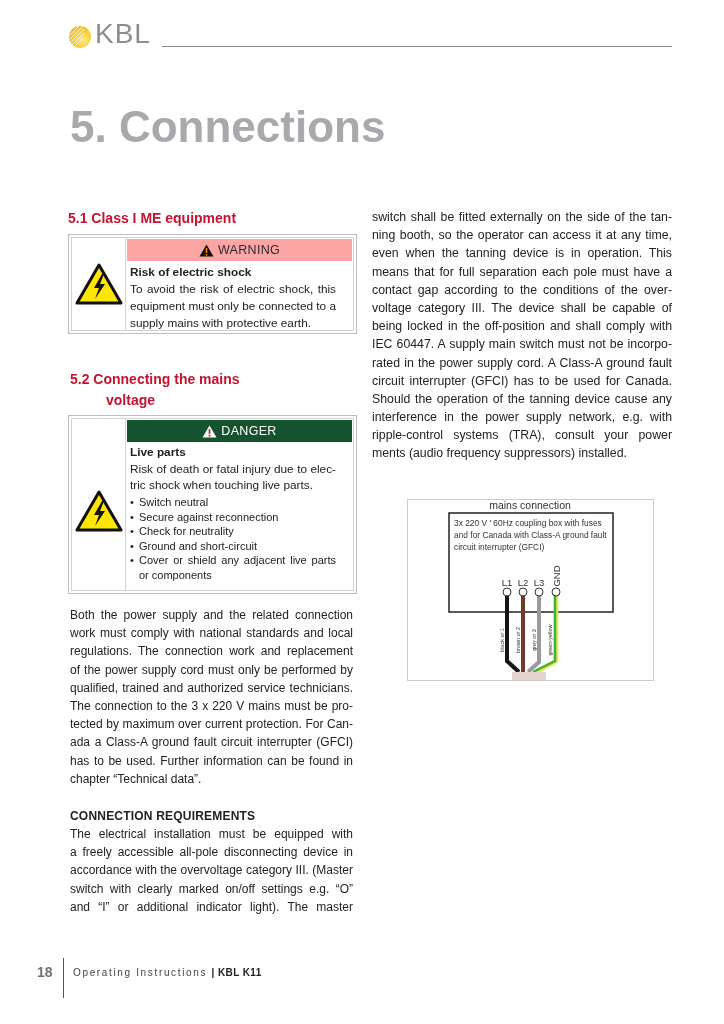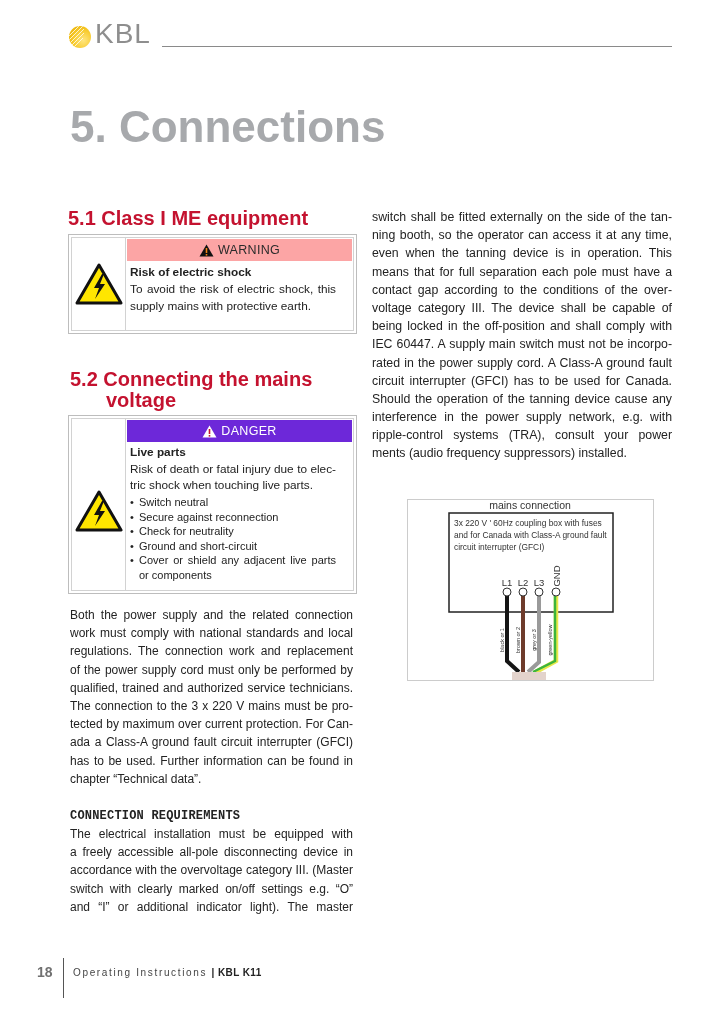--- a/index.html
+++ b/index.html
@@ -9,39 +9,39 @@
     font-family:"Liberation Sans", sans-serif;
   }
   .abs { position:absolute; }
 
   
   .logo-text { left:95px; top:18px; font-size:28px; line-height:32px; color:#8e8e8e; letter-spacing:1px; }
   .header-rule { left:162px; top:46px; width:510px; height:1px; background:#8a8a8a; }
 
   .page-title { left:70px; top:102px; font-size:44px; line-height:50px; font-weight:bold; color:#a7a9ac; white-space:nowrap; }
 
-  .sec-heading { font-size:20px; line-height:21px; font-weight:bold; color:#c4122f; white-space:nowrap; }
+  .sec-heading { font-size:14px; line-height:21px; font-weight:bold; color:#c4122f; white-space:nowrap; }
 
   
   .lines div { height:18.2px; line-height:18.2px; text-align:justify; text-align-last:justify; }
   .lines div.last { text-align:right; text-align-last:left; }
   .left-lines { left:70px; width:283px; font-size:12px; }
   .right-lines { left:372px; top:208px; width:300px; font-size:12.3px; }
 
-  .req-heading { left:70px; top:807px; font-size:12px; line-height:18px; font-weight:bold; color:#222; white-space:nowrap; letter-spacing:0.2px;font-family:Liberation Mono, monospace; }
+  .req-heading { left:70px; top:807px; font-size:12px; line-height:18px; font-weight:bold; color:#222; white-space:nowrap; letter-spacing:0.2px; }
 
   
   .safety-box { left:68px; width:283px; border:1px solid #bdbdbd; padding:2px; box-sizing:content-box; }
   .safety-inner { display:flex; height:100%; }
   .icon-cell { width:55px; border:1px solid #d2d2d2; display:flex; align-items:center; justify-content:center; box-sizing:border-box; }
   .content-cell { flex:1; border:1px solid #d2d2d2; border-left:none; box-sizing:border-box; padding:1px 1px 0 1px; }
   .box-header { height:22px; display:flex; align-items:center; justify-content:center; font-size:12.5px; letter-spacing:0.3px; }
   .box-header svg { margin-right:4px; }
   .warn-header { background:#fca5a5; color:#2b2b2b; }
-  .danger-header { background:#6d28d9; color:#ffffff; }
+  .danger-header { background:#14532d; color:#ffffff; }
   .box-body { padding:0 16px 0 3px; font-size:11.8px; color:#222; }
   .box-body .btitle { font-weight:bold; }
   .box-body .bl { text-align:justify; text-align-last:justify; }
   .box-body .bl.last { text-align-last:left; }
   .warn-body .btitle { line-height:17px; margin-top:3px; }
   .warn-body .bl { line-height:17px; }
   .danger-body .btitle { line-height:17px; margin-top:2px; }
   .danger-body .bl { line-height:16px; }
   .bullets { list-style:none; margin:2px 0 0 0; padding:0; font-size:11px; }
   .bullets li { position:relative; padding-left:9px; line-height:14.6px; text-align:justify; }
@@ -100,20 +100,21 @@
         <svg width="15" height="13" viewBox="0 0 15 13">
           <path d="M7.5 0.5 L14.5 12.5 L0.5 12.5 Z" fill="#111"></path>
           <rect x="6.7" y="4" width="1.6" height="5" fill="#f08518"></rect>
           <rect x="6.7" y="10" width="1.6" height="1.6" fill="#f08518"></rect>
         </svg>
         <span>WARNING</span>
       </div>
       <div class="box-body warn-body">
         <div class="btitle">Risk of electric shock</div>
         <div class="bl">To avoid the risk of electric shock, this</div>
+        <div class="bl">equipment must only be connected to a</div>
         <div class="bl last">supply mains with protective earth.</div>
       </div>
     </div>
   </div>
 </div>
 
 <div class="abs sec-heading" style="left:70px;top:369px">
   <div>5.2 Connecting the mains</div>
   <div style="padding-left:36px">voltage</div>
 </div>

